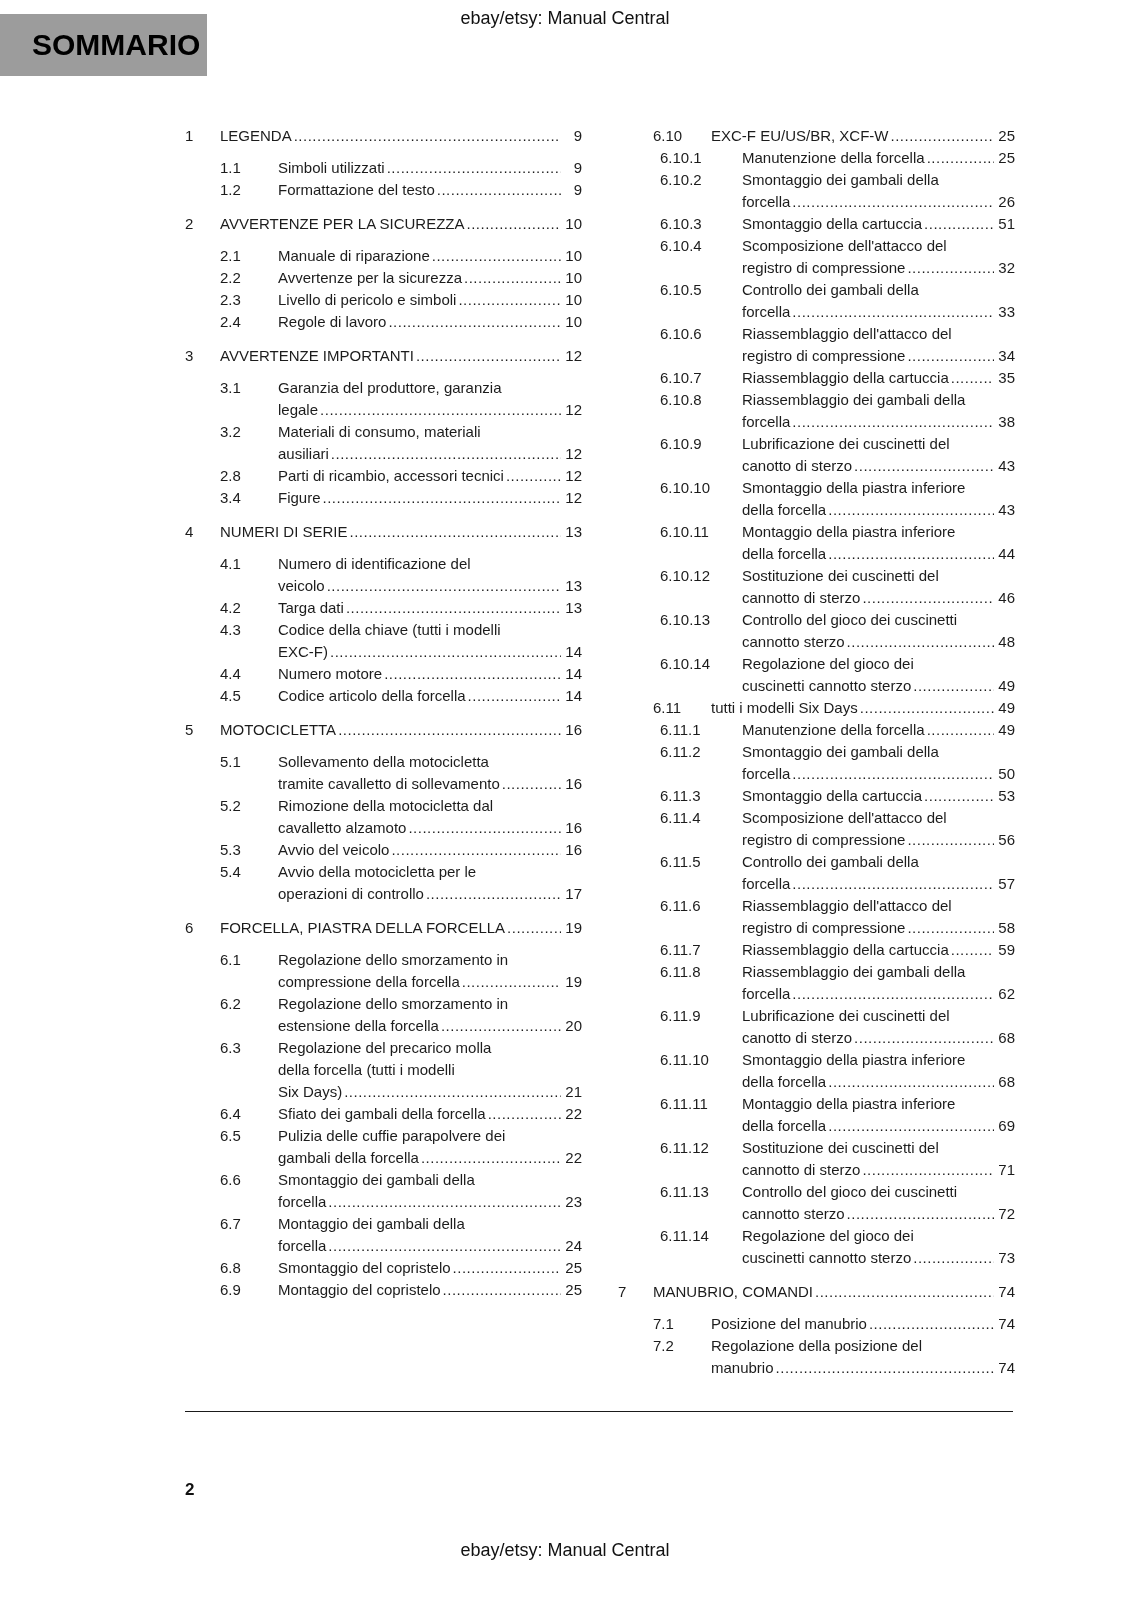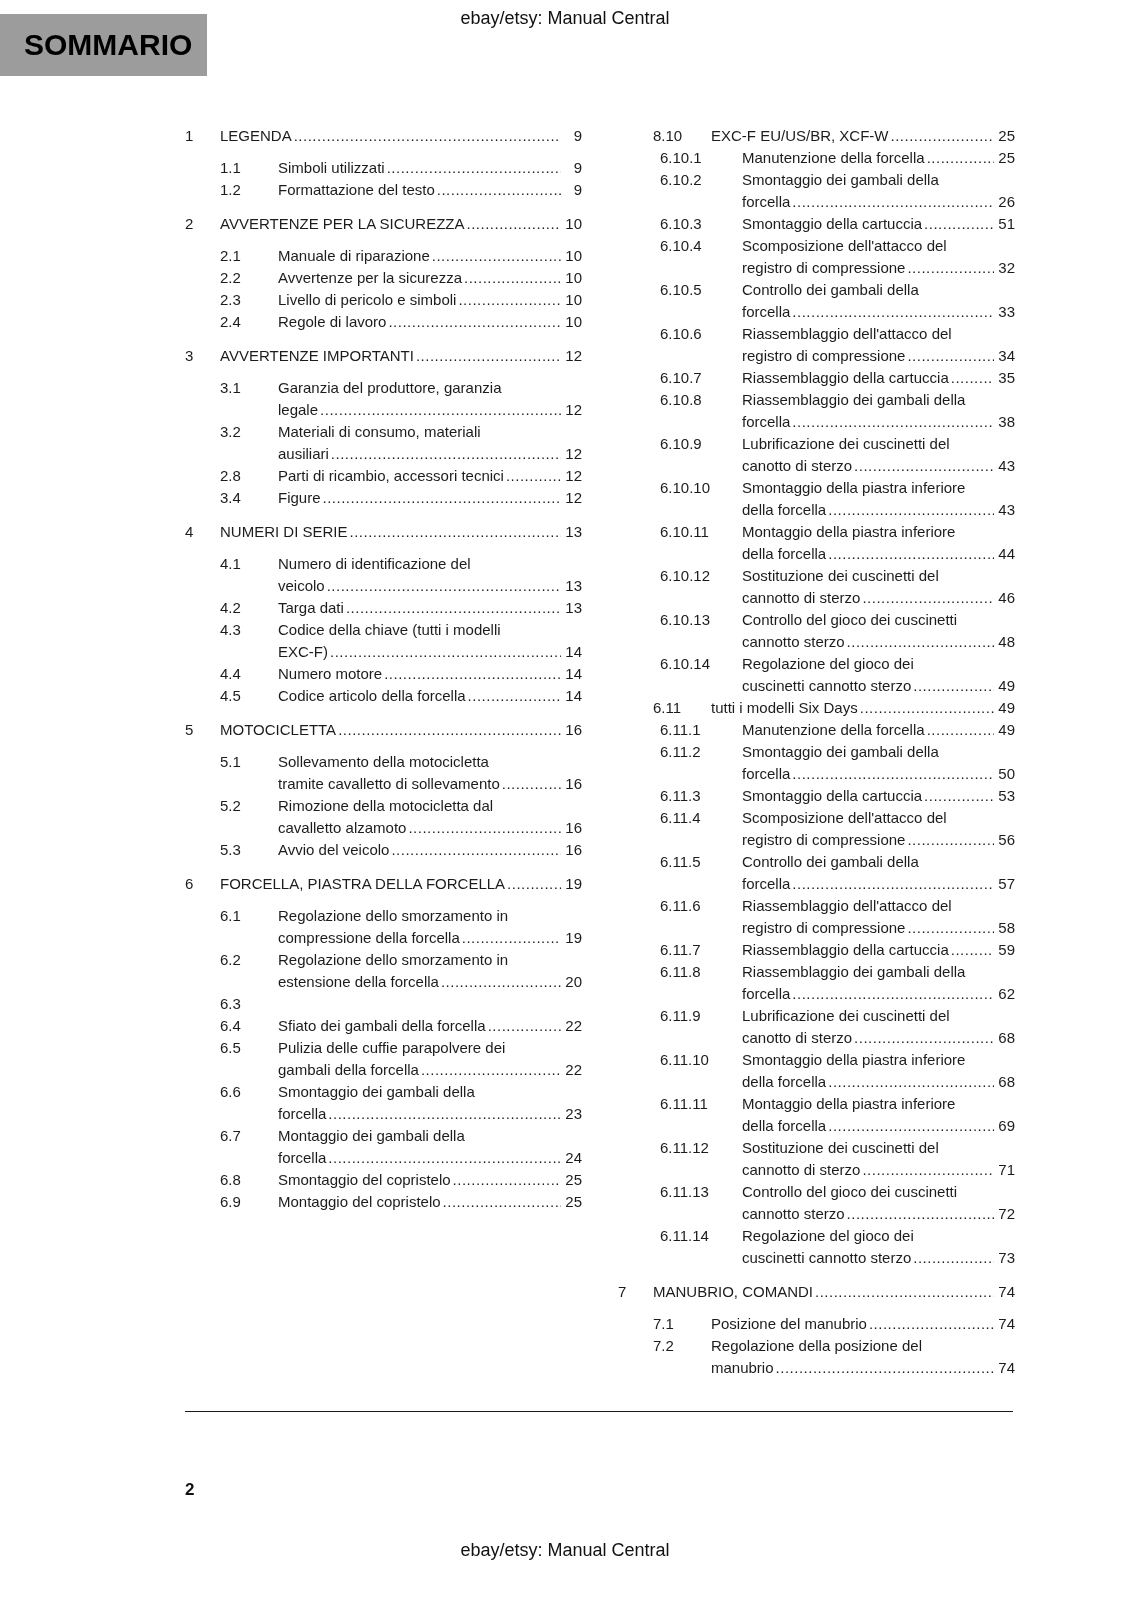--- a/index.html
+++ b/index.html
@@ -15,21 +15,21 @@
     font-size: 18px;
     padding-top: 8px;
     color: #111;
   }
   .banner {
     position: absolute;
     top: 14px; left: 0;
     width: 207px; height: 62px;
     background: #9c9c9c;
     display: flex; align-items: center;
-    padding-left: 24px;
+    padding-left: 32px;
   }
   .banner .banner-title {
     font-size: 30px;
     font-weight: bold;
     color: #000;
   }
   .toc {
     margin: 96px 0 0 185px;
     width: 830px;
     display: flex;
@@ -322,20 +322,31 @@
       <div class="entry lv2">
         <span class="num">5.3</span>
         <div class="cell">
           <div class="line last">
             <span class="t">Avvio del veicolo</span>
             <span class="dots"></span>
             <span class="pg">16</span>
           </div>
         </div>
       </div>
+      <div class="entry lv2">
+        <span class="num">5.4</span>
+        <div class="cell">
+          <div class="line"><span class="t">Avvio della motocicletta per le</span></div>
+          <div class="line last">
+            <span class="t">operazioni di controllo</span>
+            <span class="dots"></span>
+            <span class="pg">17</span>
+          </div>
+        </div>
+      </div>
       <div class="entry lv1">
         <span class="num">6</span>
         <div class="cell">
           <div class="line last">
             <span class="t">FORCELLA, PIASTRA DELLA FORCELLA</span>
             <span class="dots"></span>
             <span class="pg">19</span>
           </div>
         </div>
       </div>
@@ -356,20 +367,29 @@
           <div class="line"><span class="t">Regolazione dello smorzamento in</span></div>
           <div class="line last">
             <span class="t">estensione della forcella</span>
             <span class="dots"></span>
             <span class="pg">20</span>
           </div>
         </div>
       </div>
       <div class="entry lv2">
         <span class="num">6.3</span>
+        <div class="cell">
+          <div class="line"><span class="t">Regolazione del precarico molla</span></div>
+          <div class="line"><span class="t">della forcella (tutti i modelli</span></div>
+          <div class="line last">
+            <span class="t">Six Days)</span>
+            <span class="dots"></span>
+            <span class="pg">21</span>
+          </div>
+        </div>
       </div>
       <div class="entry lv2">
         <span class="num">6.4</span>
         <div class="cell">
           <div class="line last">
             <span class="t">Sfiato dei gambali della forcella</span>
             <span class="dots"></span>
             <span class="pg">22</span>
           </div>
         </div>
@@ -423,21 +443,21 @@
           <div class="line last">
             <span class="t">Montaggio del copristelo</span>
             <span class="dots"></span>
             <span class="pg">25</span>
           </div>
         </div>
       </div>
     </div>
   <div class="col" id="toc-right">
       <div class="entry lv2">
-        <span class="num">8.10</span>
+        <span class="num">6.10</span>
         <div class="cell">
           <div class="line last">
             <span class="t">EXC-F EU/US/BR, XCF-W</span>
             <span class="dots"></span>
             <span class="pg">25</span>
           </div>
         </div>
       </div>
       <div class="entry lv3">
         <span class="num">6.10.1</span>

